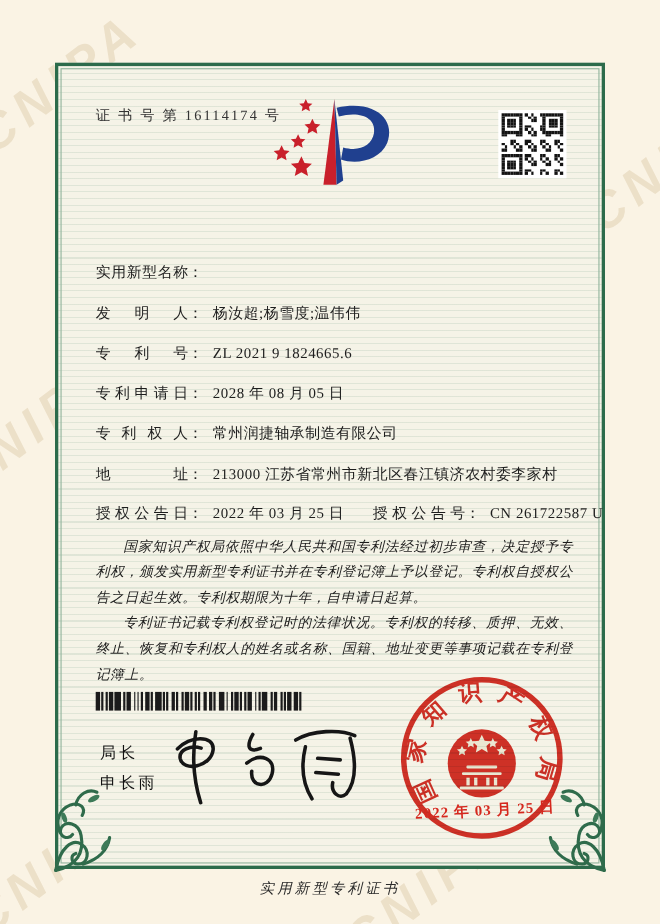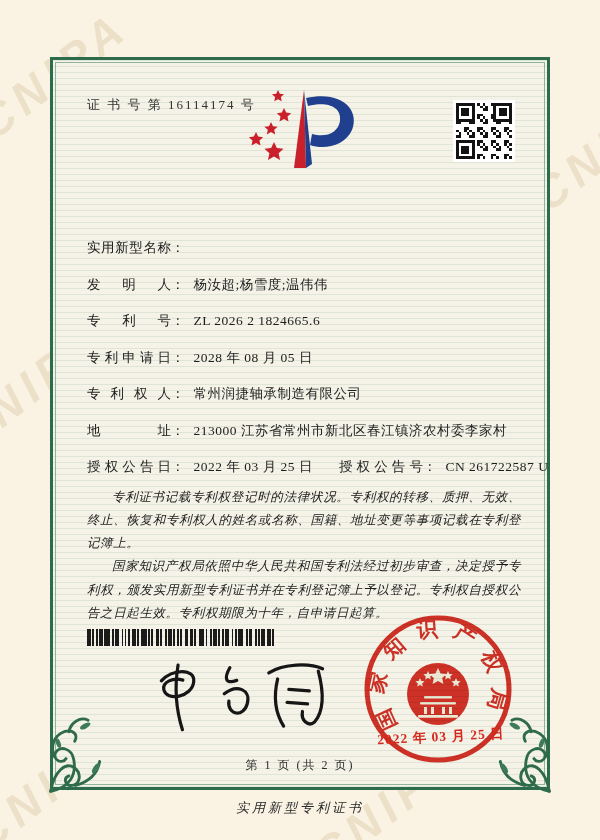--- a/index.html
+++ b/index.html
@@ -296,21 +296,21 @@
         <span class="fcolon">：</span>
         <span class="fvalue">杨汝超;杨雪度;温伟伟</span>
     </div>
     <div class="frow">
       <span class="jlabel">
           <span>专</span>
           <span>利</span>
           <span>号</span>
         </span>
         <span class="fcolon">：</span>
-        <span class="fvalue">ZL 2026 2 1824665.6</span>
+        <span class="fvalue">ZL 2021 9 1824665.6</span>
     </div>
     <div class="frow">
       <span class="jlabel">
           <span>专</span>
           <span>利</span>
           <span>申</span>
           <span>请</span>
           <span>日</span>
         </span>
         <span class="fcolon">：</span>
@@ -354,22 +354,22 @@
             <span>告</span>
             <span>号</span>
           </span>
           <span class="fcolon">：</span>
           <span class="fvalue">CN 261722587 U</span>
       </span>
     </div>
   </div>
 
   <div class="paras">
+    <p>国家知识产权局依照中华人民共和国专利法经过初步审查，决定授予专利权，颁发实用新型专利证书并在专利登记簿上予以登记。专利权自授权公告之日起生效。专利权期限为十年，自申请日起算。</p>
     <p>专利证书记载专利权登记时的法律状况。专利权的转移、质押、无效、终止、恢复和专利权人的姓名或名称、国籍、地址变更等事项记载在专利登记簿上。</p>
-    <p>国家知识产权局依照中华人民共和国专利法经过初步审查，决定授予专利权，颁发实用新型专利证书并在专利登记簿上予以登记。专利权自授权公告之日起生效。专利权期限为十年，自申请日起算。</p>
   </div>
 
   <div class="barcode" id="barcode">
       <b style="width:3.6px;margin-right:1.3px"></b>
       <b style="width:1.8px;margin-right:2.6px"></b>
       <b style="width:1.8px;margin-right:1.3px"></b>
       <b style="width:3.6px;margin-right:1.3px"></b>
       <b style="width:5.4px;margin-right:2.6px"></b>
       <b style="width:1.8px;margin-right:1.3px"></b>
       <b style="width:3.6px;margin-right:2.6px"></b>
@@ -403,20 +403,24 @@
       <b style="width:5.4px;margin-right:2.6px"></b>
       <b style="width:1.8px;margin-right:1.3px"></b>
       <b style="width:3.6px;margin-right:2.6px"></b>
       <b style="width:1.8px;margin-right:1.3px"></b>
       <b style="width:1.8px;margin-right:1.3px"></b>
       <b style="width:3.6px;margin-right:2.6px"></b>
       <b style="width:3.6px;margin-right:1.3px"></b>
       <b style="width:1.8px;margin-right:2.6px"></b>
     </div>
 
+  <div class="director">
+    <div>局长</div>
+    <div>申长雨</div>
+  </div>
 
   <svg class="signature" viewBox="0 0 200 78">
     <g fill="none" stroke="#161616" stroke-width="3" stroke-linecap="round" stroke-linejoin="round">
       <path d="M36,10 C32,30 33,52 38,70"></path>
       <path d="M20,24 C30,13 52,13 50,26 C48,40 24,44 22,32 C21,25 31,21 40,24"></path>
       <path d="M84,14 C79,22 78,30 90,26"></path>
       <path d="M78,38 C90,29 103,35 99,48 C95,61 80,58 82,45"></path>
       <path d="M120,20 C134,12 158,12 170,18"></path>
       <path d="M128,26 C123,44 125,58 132,70"></path>
       <path d="M166,20 C171,42 169,58 161,67 C155,72 148,65 150,57"></path>
@@ -445,21 +449,20 @@
         <rect x="63" y="95" width="3" height="7"></rect>
         <rect x="70" y="95" width="3" height="7"></rect>
         <rect x="81" y="95" width="3" height="7"></rect>
         <rect x="88" y="95" width="3" height="7"></rect>
         <rect x="57" y="103" width="40" height="2.8" rx="1"></rect>
       </g>
     </g>
   </svg>
   <div class="seal-date">2022 年 03 月 25 日</div>
 
-  <div class="page-note">第 1 页 (共 2 页)</div>
 
   <svg class="flourish bl" viewBox="0 0 100 100">
     <g fill="none" stroke="#2f6b4b" stroke-width="3" stroke-linecap="round">
       <path d="M8,94 C12,72 24,64 32,69 C41,75 39,88 29,88 C23,88 21,80 27,78"></path>
       <path d="M8,94 C28,90 35,77 32,61 C30,49 17,46 13,54 C10,62 20,66 24,60"></path>
       <path d="M12,58 C7,46 12,36 22,32 C31,29 37,35 33,42"></path>
       <path d="M27,32 C29,22 39,16 47,20"></path>
       <path d="M34,88 C48,84 57,75 59,63"></path>
     </g>
     <g fill="#3d7a58">

